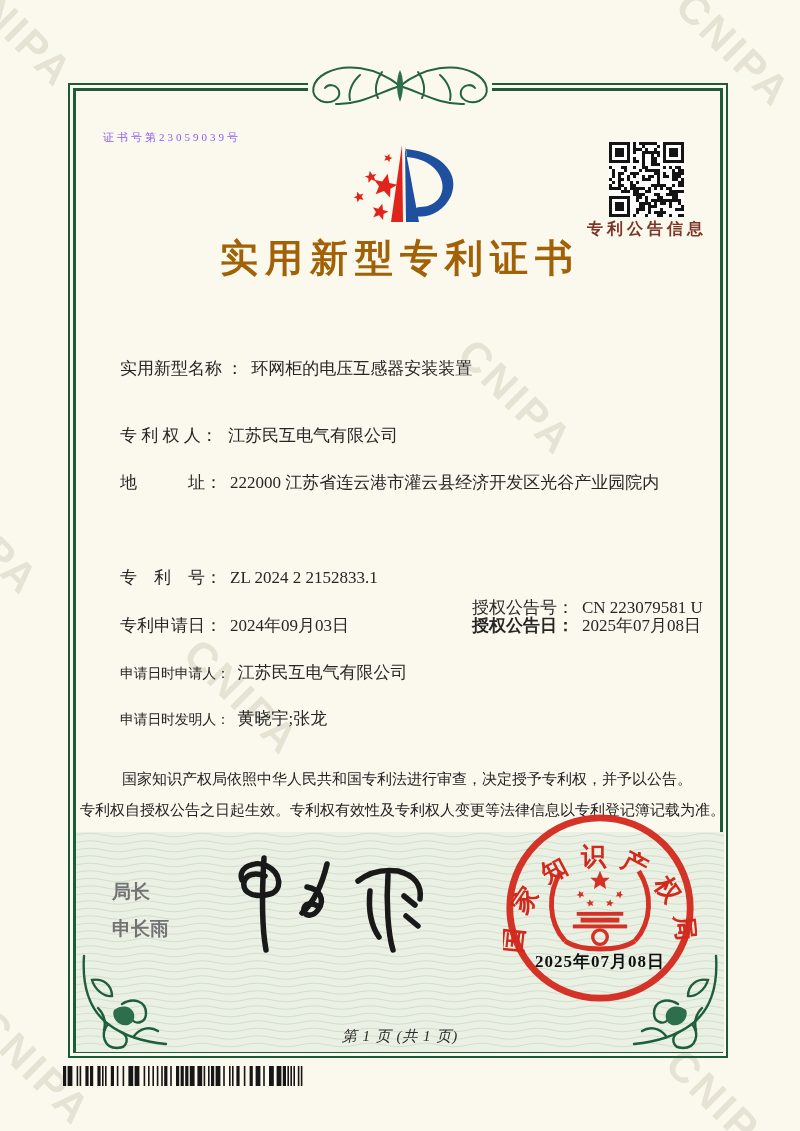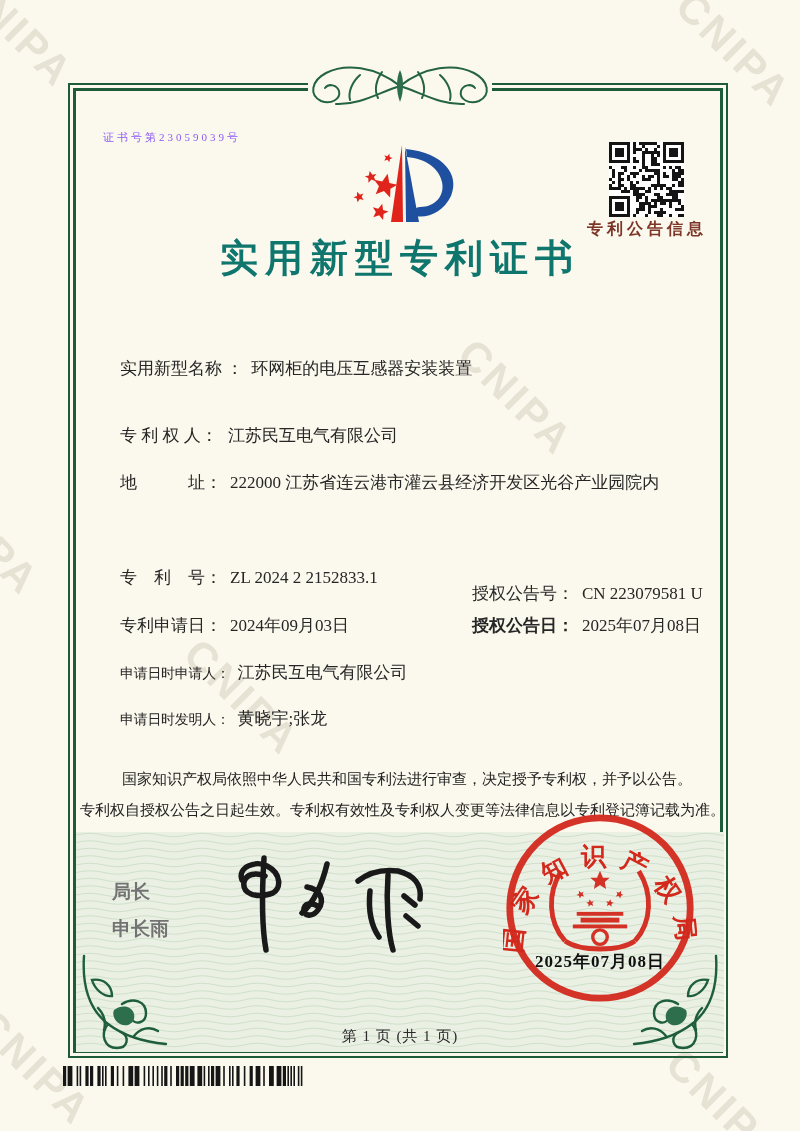--- a/index.html
+++ b/index.html
@@ -24,21 +24,21 @@
   .band svg{position:absolute;left:0;top:0;}
 
   
   .cert-no{position:absolute;left:103px;top:130px;font-size:11px;letter-spacing:3px;color:#8b5cf6;font-family:Liberation Serif, serif;}
   .logo{position:absolute;left:346px;top:137px;width:114px;height:92px;}
   .qr{position:absolute;left:609px;top:142px;width:75px;height:75px;background:#fff;}
   .qr svg{display:block;}
   .qr-caption{position:absolute;left:576px;top:219px;width:142px;text-align:center;
       font-size:16px;letter-spacing:4px;color:#7c3526;font-weight:bold;}
   .doc-title{position:absolute;left:0;top:233px;width:100%;text-align:center;
-      font-size:38px;font-weight:bold;letter-spacing:7px;color:#0f766e;}
+      font-size:38px;font-weight:bold;letter-spacing:7px;color:#a16207;}
 
   
   .row{position:absolute;left:103px;font-size:17px;color:#262626;white-space:pre;}
   .lbl{display:inline-block;min-width:100px;white-space:pre;}
   .lbl.small{font-size:14px;letter-spacing:-0.3px;min-width:100px;}
   .val{margin-left:8px;}
   .rcol{position:absolute;left:455px;font-size:17px;color:#262626;white-space:pre;}
 
   
   .statement{position:absolute;left:80px;top:764px;width:640px;color:#222;
@@ -52,21 +52,21 @@
   .bureau.t1{top:879px;}
   .bureau.t2{top:916px;text-align:center;}
   .sig{position:absolute;left:222px;top:850px;}
 
   
   .seal{position:absolute;left:503px;top:811px;width:194px;height:194px;}
   .seal-date{position:absolute;left:503px;top:950px;width:194px;text-align:center;
       font-size:17px;font-weight:bold;color:#101010;letter-spacing:1px;}
 
   .footer{position:absolute;left:0;top:1027px;width:100%;text-align:center;
-      font-size:15px;color:#2b2b2b;letter-spacing:1px;}
+      font-size:15px;color:#2b2b2b;letter-spacing:1px;font-style:italic;}
 
   .barcode{position:absolute;left:63px;top:1066px;width:243px;height:20px;}
 </style>
 </head>
 <body>
 
 <div class="page">
 
   <div class="wm" style="left:-18px;top:-38px;">CNIPA</div>
   <div class="wm" style="left:700px;top:-18px;">CNIPA</div>
@@ -406,21 +406,21 @@
   </div>
   <div class="row" style="top:404px;">
     <span class="lbl">专 利 权 人：</span><span class="val">江苏民互电气有限公司</span>
   </div>
   <div class="row" style="top:451px;">
     <span class="lbl">地　　　址：</span><span class="val">222000 江苏省连云港市灌云县经济开发区光谷产业园院内</span>
   </div>
   <div class="row" style="top:546px;">
     <span class="lbl">专　利　号：</span><span class="val">ZL 2024 2 2152833.1</span>
   </div>
-  <div class="rcol" style="top:562px;">
+  <div class="rcol" style="top:576px;">
     <span class="lbl" style="min-width:0;">授权公告号：</span><span class="val">CN 223079581 U</span>
   </div>
   <div class="row" style="top:594px;">
     <span class="lbl">专利申请日：</span><span class="val">2024年09月03日</span>
   </div>
   <div class="rcol" style="top:594px;">
     <span class="lbl" style="min-width:0;font-weight:bold;">授权公告日：</span><span class="val">2025年07月08日</span>
   </div>
   <div class="row" style="top:641px;">
     <span class="lbl small">申请日时申请人：</span><span class="val">江苏民互电气有限公司</span>

